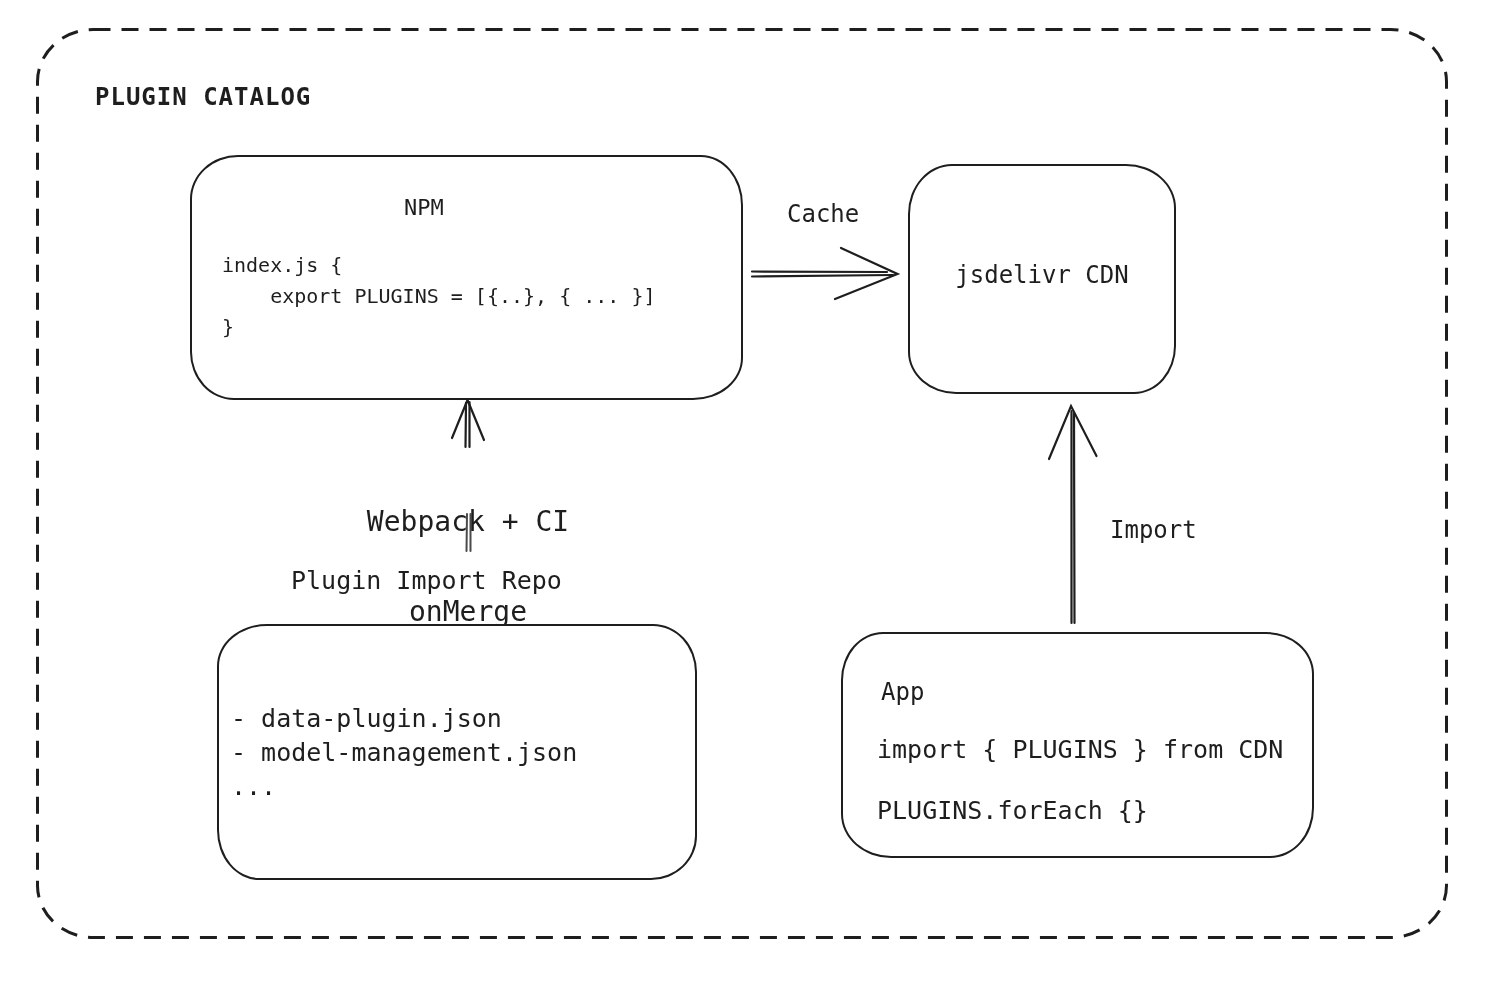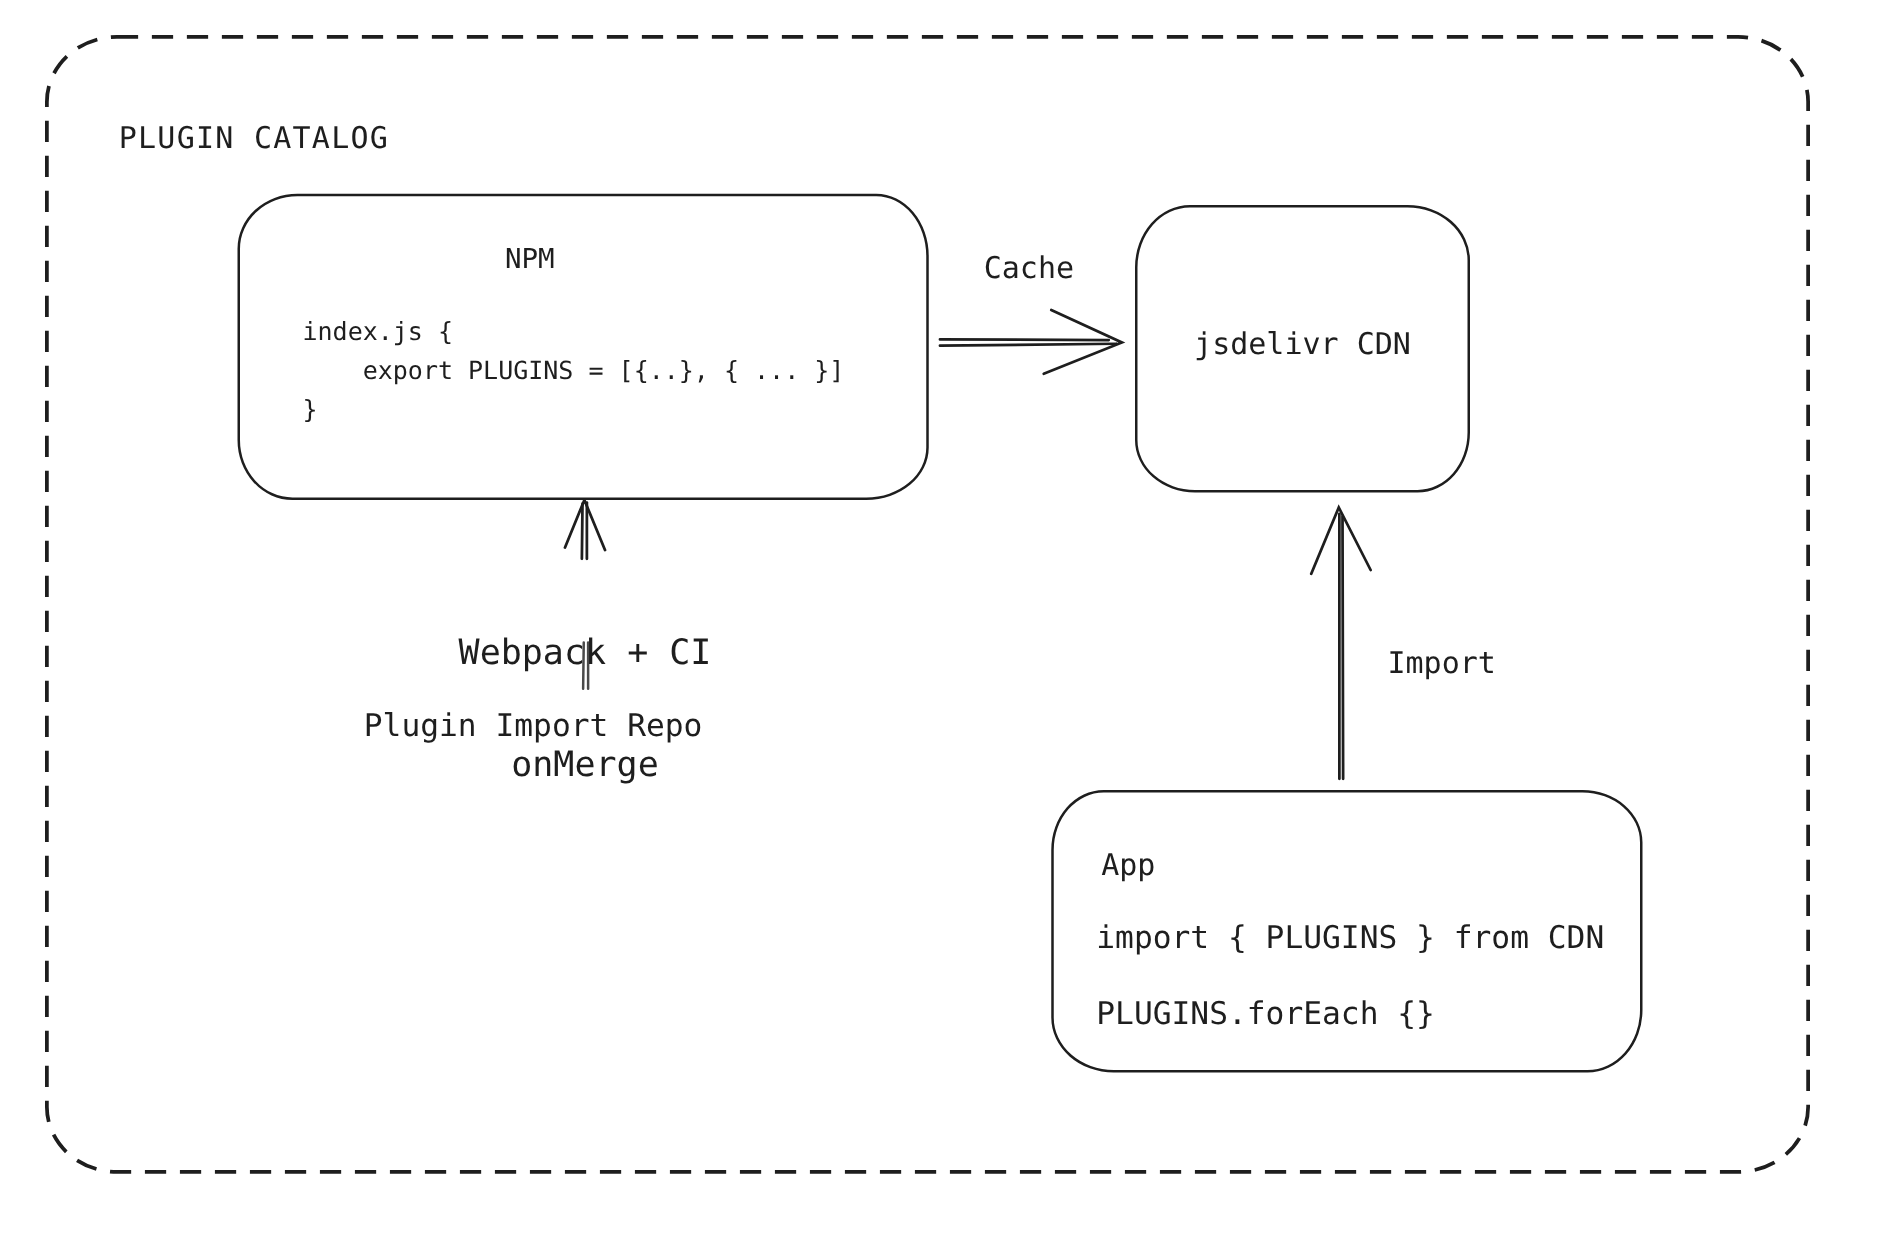--- a/index.html
+++ b/index.html
@@ -13,22 +13,22 @@
     background:var(--bg);
     font-family:"DejaVu Sans Mono","Liberation Mono",monospace;
     color:var(--stroke);
     overflow:hidden;
   }
   svg.overlay{
     position:absolute;left:0;top:0;width:1506px;height:1002px;
     pointer-events:none;
   }
   .page-title{
-    position:absolute;left:95px;top:96px;
-    font-size:24px;letter-spacing:1px;white-space:pre;
+    position:absolute;left:95px;top:83px;
+    font-size:24px;letter-spacing:1px;white-space:pre;font-weight:bold;
   }
   .box{
     position:absolute;
     background:var(--bg);
     border:2.5px solid var(--stroke);
     box-sizing:border-box;
   }
   .box.npm{
     left:190px;top:155px;width:553px;height:245px;
     border-radius:48px 42px 50px 44px / 44px 50px 42px 48px;
@@ -44,21 +44,21 @@
   }
   .box.app{
     left:825px;top:632px;width:473px;height:226px;
     border-radius:42px 48px 44px 50px / 48px 42px 50px 44px;
     margin-left:16px;
   }
   .npm-title{
     position:absolute;left:212px;top:38px;
     font-size:22px;white-space:pre;
   }
-  .code{position:absolute;margin-left:20px;}
+  .code{position:absolute;}
   .npm-code{left:30px;top:93px;font-size:20px;line-height:31px;}
   .code-line{white-space:pre;}
   .cdn-title{font-size:24px;white-space:pre;margin-top:-8px;}
   .cache-label{
     position:absolute;left:787px;top:200px;
     font-size:24px;white-space:pre;
   }
   .build-label{
     position:absolute;left:348px;top:447px;width:240px;
     font-size:28px;line-height:30px;text-align:center;white-space:pre;
@@ -126,20 +126,27 @@
     <div class="cdn-title">jsdelivr CDN</div>
   </div>
 
   <div class="build-label">
     <div>Webpack + CI</div>
     <div>onMerge</div>
   </div>
 
   <div class="repo-label">Plugin Import Repo</div>
 
+  <div class="box repo">
+    <div class="code repo-items">
+      <div class="code-line">- data-plugin.json</div>
+      <div class="code-line">- model-management.json</div>
+      <div class="code-line">...</div>
+    </div>
+  </div>
 
   <div class="import-label">Import</div>
 
   <div class="box app">
     <div class="app-title">App</div>
     <div class="code-line app-line2">import { PLUGINS } from CDN</div>
     <div class="code-line app-line3">PLUGINS.forEach {}</div>
   </div>
 
 </div>

